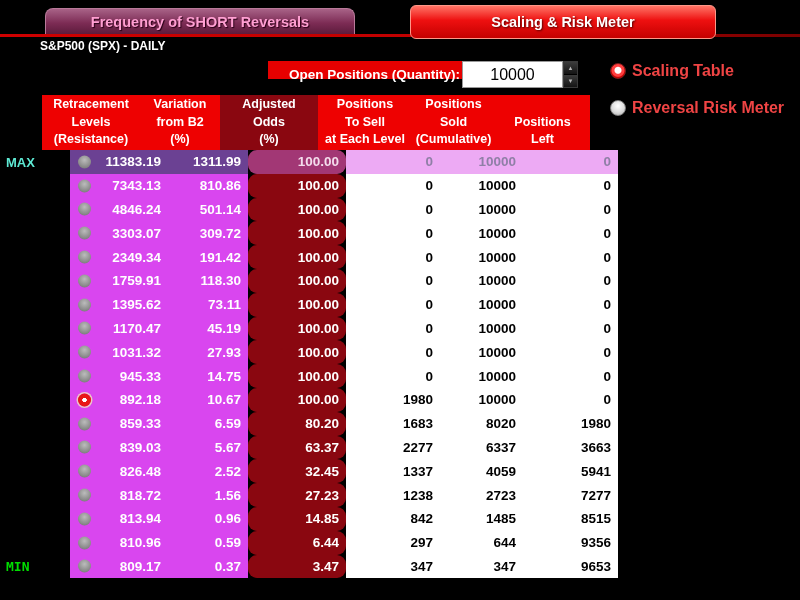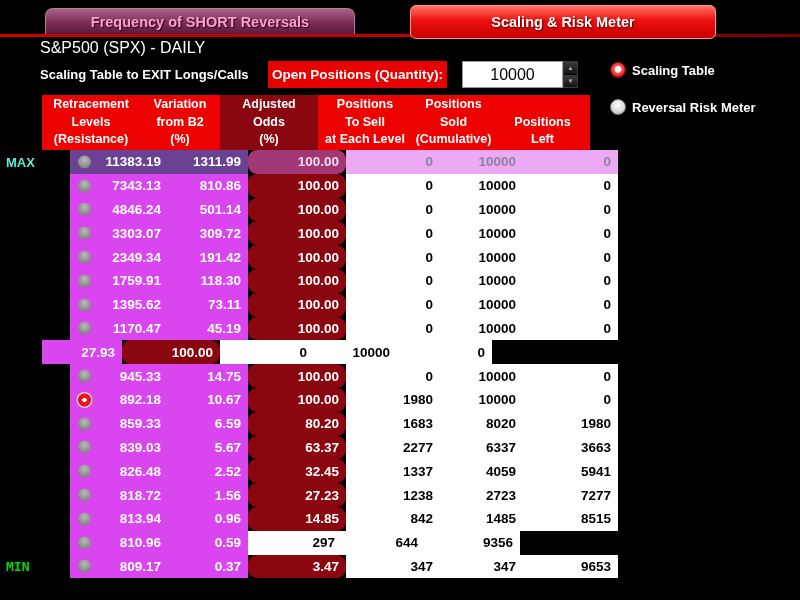--- a/index.html
+++ b/index.html
@@ -13,38 +13,38 @@
             border:1px solid #b97a9a;border-bottom:none;border-radius:8px 8px 0 0;
             color:#ff9fd2;text-shadow:1px 1px 1px #2a0016;z-index:1;}
   .tab-right{left:410px;top:5px;width:306px;height:34px;line-height:33px;font-size:14.5px;
              background:linear-gradient(#ff7466,#ee1010 45%,#c40000);
              border:1px solid #ff9688;border-radius:6px;
              color:#fff;text-shadow:1px 1px 2px #5a0000;z-index:3;}
   .tab-underline{position:absolute;left:0;top:34px;width:800px;height:3px;z-index:2;
                  background:linear-gradient(90deg,#cf0000,#c00000 55%,#7a0000);}
 
   
-  .title{position:absolute;left:40px;top:39px;font-size:16px;font-weight:normal;color:#fff;}
+  .title{position:absolute;left:40px;top:39px;font-size:12px;font-weight:bold;color:#fff;}
   .subtitle{position:absolute;left:40px;top:67px;font-size:13px;font-weight:bold;color:#fff;}
 
   
-  .oplabel{position:absolute;left:268px;top:61px;height:27px;line-height:27px;padding:0 4px;
+  .oplabel{position:absolute;left:268px;top:61px;height:18px;line-height:27px;padding:0 21px;
            background:#e60000;color:#fff;font-size:13.5px;font-weight:bold;}
   .opinput{position:absolute;left:462px;top:61px;width:101px;height:27px;background:#fff;
            border:1px solid #999;box-sizing:border-box;text-align:center;font-size:16px;
            font-family:"Liberation Sans",sans-serif;color:#000;padding:0;}
   .spin{position:absolute;left:563px;top:61px;width:15px;height:27px;display:flex;
         flex-direction:column;background:#000;border:1px solid #3a3a3a;box-sizing:border-box;}
   .spbtn{flex:1;display:flex;align-items:center;justify-content:center;cursor:pointer;
          background:linear-gradient(#3c3c3c,#141414);color:#b8b8b8;font-size:6px;line-height:6px;}
   .spbtn+.spbtn{border-top:1px solid #000;}
 
   
   .vopt{position:absolute;left:610px;display:flex;align-items:center;gap:6px;
-        color:#ffffff;font-weight:bold;font-size:13px;cursor:pointer;}
+        color:#ef4444;font-weight:bold;font-size:16px;cursor:pointer;}
   .vradio{width:16px;height:16px;border-radius:50%;box-sizing:border-box;flex:0 0 auto;}
   .vradio.sel{background:radial-gradient(circle at 50% 45%,#fff 0 3px,#ff4040 4px 6px,#c80000 7px);
               border:1px solid #7e1e1e;}
   .vradio.unsel{background:radial-gradient(circle at 50% 35%,#ffffff,#dcdcdc 55%,#aeaeae);
                 border:1px solid #808080;}
 
   
   .table{position:absolute;left:42px;top:95px;}
   .thead{display:flex;}
   .hcell{display:flex;flex-direction:column;align-items:center;justify-content:flex-start;
@@ -79,21 +79,20 @@
 </head>
 <body>
 
 <div class="screen">
 
   <div class="tab tab-left">Frequency of SHORT Reversals</div>
   <div class="tab tab-right">Scaling &amp; Risk Meter</div>
   <div class="tab-underline"></div>
 
   <div class="title">S&amp;P500 (SPX) - DAILY</div>
-  <div class="subtitle">Scaling Table to EXIT Longs/Calls</div>
 
   <div class="oplabel">Open Positions (Quantity):</div>
   <input class="opinput" value="10000" style="">
   <div class="spin">
     <div class="spbtn">▲</div>
     <div class="spbtn">▼</div>
   </div>
 
   <div class="vopt" style="top:62px;">
     <span class="vradio sel"></span>
@@ -197,20 +196,21 @@
         </div>
         <div class="trow">
           <div class="cell w0">1170.47<span class="rradio"></span></div>
           <div class="cell w1">45.19</div>
           <div class="cell w2">100.00</div>
           <div class="cell w3">0</div>
           <div class="cell w4">10000</div>
           <div class="cell w5">0</div>
         </div>
         <div class="trow">
+          <div class="cell w0">1031.32<span class="rradio"></span></div>
           <div class="cell w1">27.93</div>
           <div class="cell w2">100.00</div>
           <div class="cell w3">0</div>
           <div class="cell w4">10000</div>
           <div class="cell w5">0</div>
         </div>
         <div class="trow">
           <div class="cell w0">945.33<span class="rradio"></span></div>
           <div class="cell w1">14.75</div>
           <div class="cell w2">100.00</div>
@@ -262,20 +262,21 @@
           <div class="cell w0">813.94<span class="rradio"></span></div>
           <div class="cell w1">0.96</div>
           <div class="cell w2">14.85</div>
           <div class="cell w3">842</div>
           <div class="cell w4">1485</div>
           <div class="cell w5">8515</div>
         </div>
         <div class="trow">
           <div class="cell w0">810.96<span class="rradio"></span></div>
           <div class="cell w1">0.59</div>
+          <div class="cell w2">6.44</div>
           <div class="cell w3">297</div>
           <div class="cell w4">644</div>
           <div class="cell w5">9356</div>
         </div>
         <div class="trow">
           <span class="rowtag tag-MIN">MIN</span>
           <div class="cell w0">809.17<span class="rradio"></span></div>
           <div class="cell w1">0.37</div>
           <div class="cell w2">3.47</div>
           <div class="cell w3">347</div>

